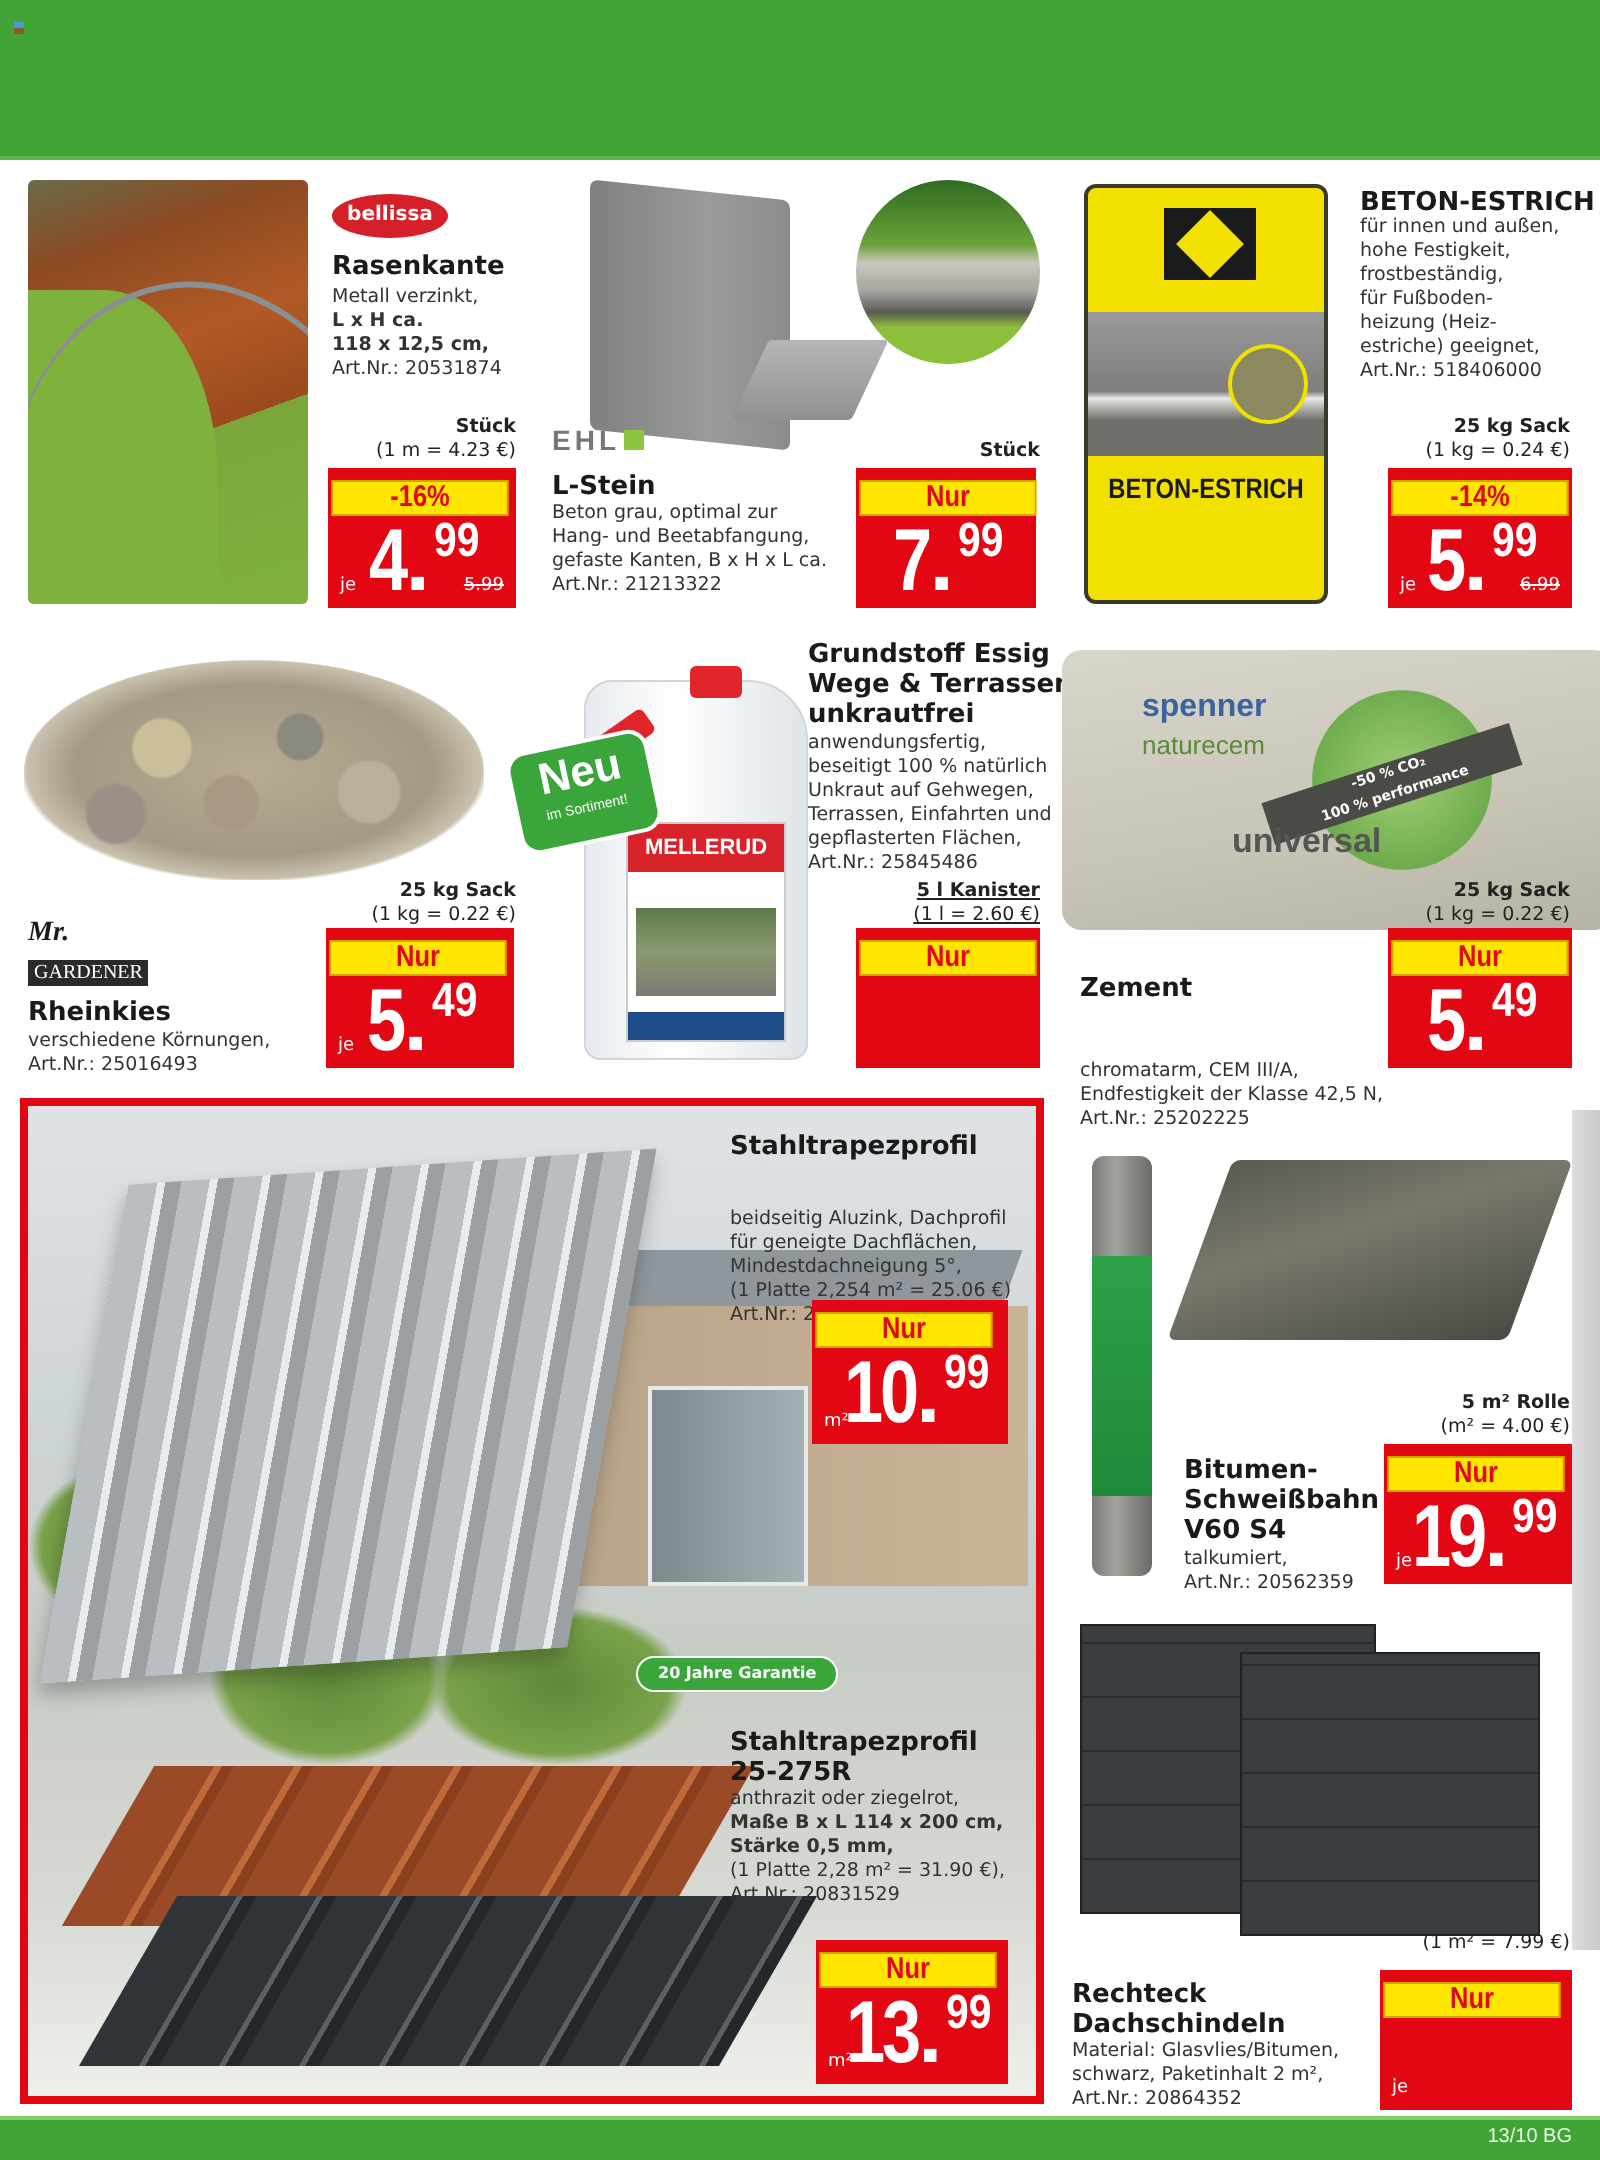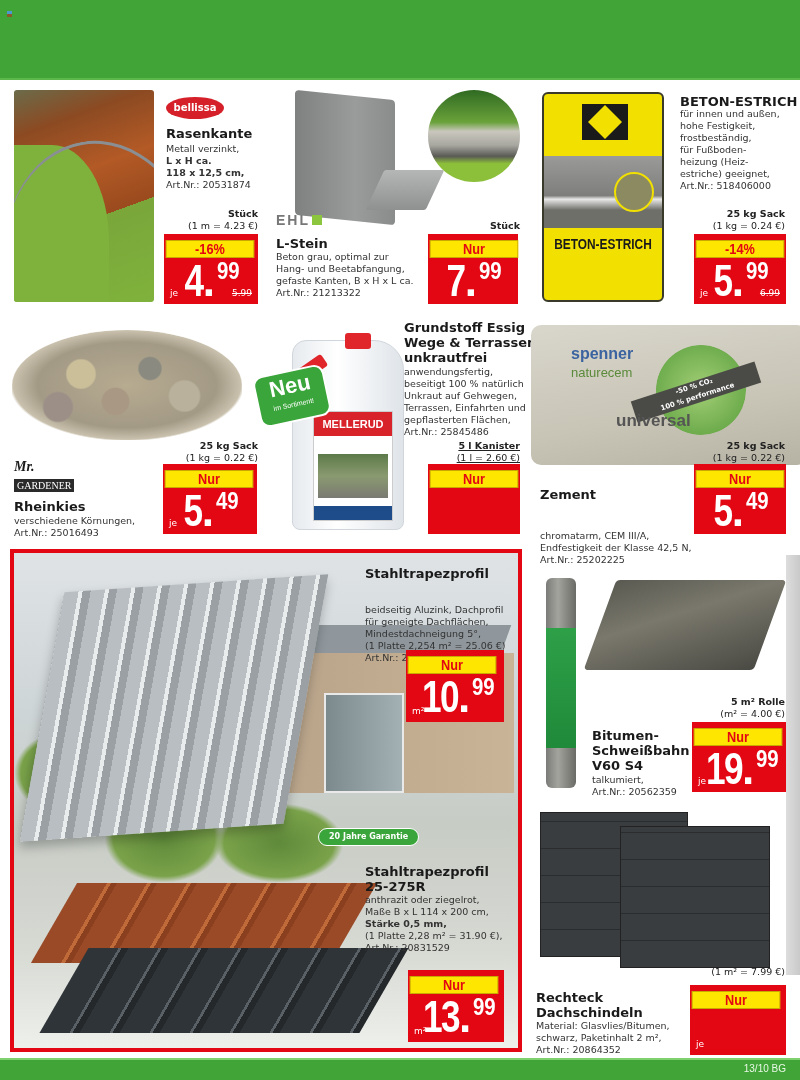--- a/index.html
+++ b/index.html
@@ -264,21 +264,21 @@
   <span class="je">m²</span>
 </div>
 
 <div class="garantie">20 Jahre Garantie</div>
 <div class="abs title" style="left:365px;top:864px;">
   <div>Stahltrapezprofil</div>
   <div>25-275R</div>
 </div>
 <div class="abs desc" style="left:365px;top:894px;width:150px;">
   <div>anthrazit oder ziegelrot,</div>
-  <div style="font-weight:normal">Maße B x L 114 x 200 cm,</div>
+  <div style="font-weight:bold">Maße B x L 114 x 200 cm,</div>
   <div style="font-weight:bold">Stärke 0,5 mm,</div>
   <div>(1 Platte 2,28 m² = 31.90 €),</div>
   <div>Art.Nr.: 20831529</div>
 </div>
 <div class="badge" style="left:408px;top:970px;width:96px;height:72px;">
   <div class="ribbon">Nur</div>
   <div class="main"><span class="int">13</span><span class="dot">.</span><span class="dec">99</span></div>
   <span class="je">m²</span>
 </div>
 

